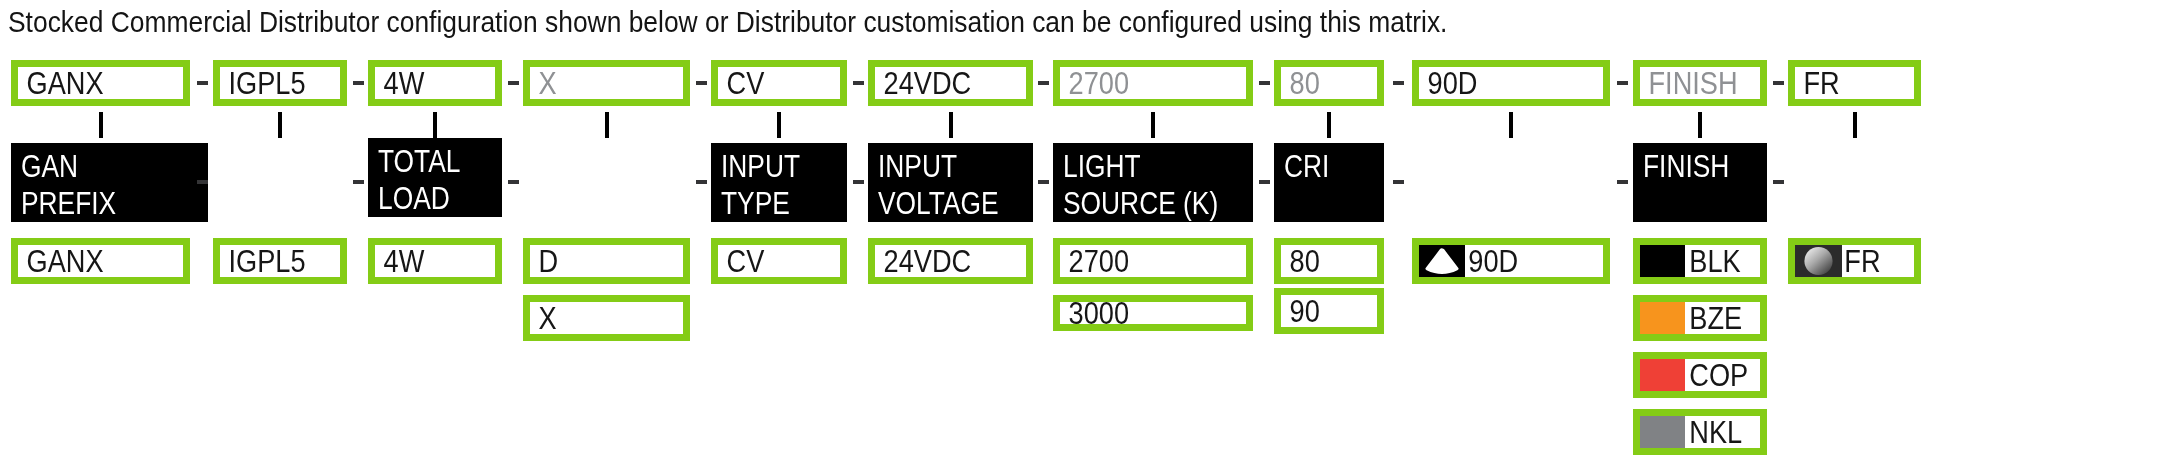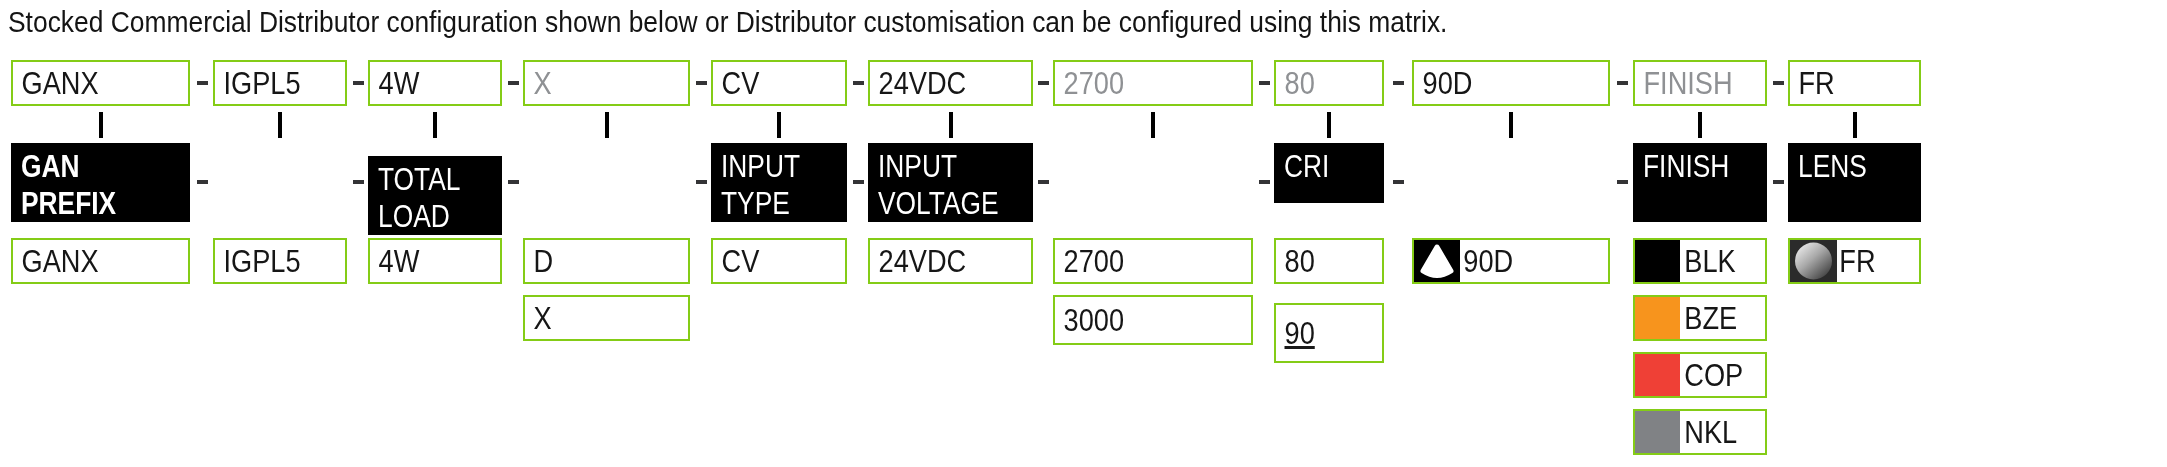--- a/index.html
+++ b/index.html
@@ -1,20 +1,20 @@
 <!DOCTYPE html>
 <html><head>
 <meta charset="utf-8">
 <style>
   html,body{margin:0;padding:0;background:#fff;}
   #stage{position:relative;width:2167px;height:467px;background:#fff;overflow:hidden;
          font-family:"Liberation Sans",sans-serif;color:#1a1a1a;}
   .title{position:absolute;left:8px;top:5px;font-size:30px;white-space:nowrap;
          display:inline-block;transform:scaleX(.88);transform-origin:0 0;color:#141414;}
-  .box{position:absolute;background:#fff;border:2px solid #84cc16;box-sizing:border-box;
+  .box{position:absolute;background:#fff;border:7px solid #84cc16;box-sizing:border-box;
        display:flex;align-items:center;}
   .lbl{display:inline-block;transform:scaleX(.85);transform-origin:0 50%;font-size:32px;
        white-space:nowrap;padding-left:10px;color:#161616;}
   .lbl.pad-icon{padding-left:58px;}
   .muted{color:#8f9194;}
   .hdr{position:absolute;background:#000;box-sizing:border-box;color:#fff;}
   .hlbl{display:inline-block;transform:scaleX(.85);transform-origin:0 0;font-size:31px;
         line-height:37px;white-space:pre-line;margin:5px 0 0 10px;color:#fff;}
   .conn{position:absolute;width:4px;background:#000;}
   .dash{position:absolute;height:4px;background:#343436;}
@@ -24,37 +24,37 @@
 </style>
 </head>
 <body>
 
 <div id="stage">
   <div class="title">Stocked Commercial Distributor configuration shown below or Distributor customisation can be configured using this matrix.</div>
 <div class="box" style="left: 11px; top: 60px; width: 179px; height: 46px;">
       <span class="lbl">GANX</span>
     </div>
     <div class="conn" style="left: 99px; top: 112px; height: 26px;"></div>
-    <div class="hdr" style="left: 11px; top: 143px; width: 179px; height: 79px; font-weight: bold;"><span class="hlbl">GAN
+    <div class="hdr" style="left: 11px; top: 143px; width: 197px; height: 79px;"><span class="hlbl">GAN
 PREFIX</span></div>
     <div class="box" style="left: 11px; top: 238px; width: 179px; height: 46px;">
       <span class="lbl">GANX</span>
     </div>
     <div class="box" style="left: 213px; top: 60px; width: 134px; height: 46px;">
       <span class="lbl">IGPL5</span>
     </div>
     <div class="conn" style="left: 278px; top: 112px; height: 26px;"></div>
     <div class="box" style="left: 213px; top: 238px; width: 134px; height: 46px;">
       <span class="lbl">IGPL5</span>
     </div>
     <div class="box" style="left: 368px; top: 60px; width: 134px; height: 46px;">
       <span class="lbl">4W</span>
     </div>
     <div class="conn" style="left: 433px; top: 112px; height: 26px;"></div>
-    <div class="hdr" style="left: 368px; top: 156px; width: 134px; height: 79px;"><span class="hlbl">TOTAL
+    <div class="hdr" style="left: 368px; top: 138px; width: 134px; height: 79px;"><span class="hlbl">TOTAL
 LOAD</span></div>
     <div class="box" style="left: 368px; top: 238px; width: 134px; height: 46px;">
       <span class="lbl">4W</span>
     </div>
     <div class="box" style="left: 523px; top: 60px; width: 167px; height: 46px;">
       <span class="lbl muted">X</span>
     </div>
     <div class="conn" style="left: 605px; top: 112px; height: 26px;"></div>
     <div class="box" style="left: 523px; top: 238px; width: 167px; height: 46px;">
       <span class="lbl">D</span>
@@ -77,35 +77,37 @@
     <div class="conn" style="left: 949px; top: 112px; height: 26px;"></div>
     <div class="hdr" style="left: 868px; top: 143px; width: 165px; height: 79px;"><span class="hlbl">INPUT
 VOLTAGE</span></div>
     <div class="box" style="left: 868px; top: 238px; width: 165px; height: 46px;">
       <span class="lbl">24VDC</span>
     </div>
     <div class="box" style="left: 1053px; top: 60px; width: 200px; height: 46px;">
       <span class="lbl muted">2700</span>
     </div>
     <div class="conn" style="left: 1151px; top: 112px; height: 26px;"></div>
+    <div class="hdr" style="left: 1053px; top: 143px; width: 200px; height: 79px;"><span class="hlbl">LIGHT
+SOURCE (K)</span></div>
     <div class="box" style="left: 1053px; top: 238px; width: 200px; height: 46px;">
       <span class="lbl">2700</span>
     </div>
-    <div class="box" style="left: 1053px; top: 295px; width: 200px; height: 50px;">
+    <div class="box" style="left: 1053px; top: 295px; width: 200px; height: 36px;">
       <span class="lbl">3000</span>
     </div>
     <div class="box" style="left: 1274px; top: 60px; width: 110px; height: 46px;">
       <span class="lbl muted">80</span>
     </div>
     <div class="conn" style="left: 1327px; top: 112px; height: 26px;"></div>
-    <div class="hdr" style="left: 1274px; top: 143px; width: 110px; height: 60px;"><span class="hlbl">CRI</span></div>
+    <div class="hdr" style="left: 1274px; top: 143px; width: 110px; height: 79px;"><span class="hlbl">CRI</span></div>
     <div class="box" style="left: 1274px; top: 238px; width: 110px; height: 46px;">
       <span class="lbl">80</span>
     </div>
-    <div class="box" style="left: 1274px; top: 303px; width: 110px; height: 60px; text-decoration: underline;">
+    <div class="box" style="left: 1274px; top: 288px; width: 110px; height: 46px;">
       <span class="lbl">90</span>
     </div>
     <div class="box" style="left: 1412px; top: 60px; width: 198px; height: 46px;">
       <span class="lbl">90D</span>
     </div>
     <div class="conn" style="left: 1509px; top: 112px; height: 26px;"></div>
     <div class="box" style="left: 1412px; top: 238px; width: 198px; height: 46px;">
       <div class="sq" style="width: 46px; background: rgb(0, 0, 0);">
         <svg viewBox="0 0 46 42" preserveAspectRatio="none">
           <path d="M23 7 L37 31 Q23 40 9 31 Z" fill="#ffffff" stroke="#ffffff" stroke-width="5" stroke-linejoin="round"></path>
@@ -131,21 +133,20 @@
       <span class="lbl pad-icon">NKL</span>
     </div>
     <div class="box" style="left: 1633px; top: 352px; width: 134px; height: 46px;">
       <div class="sq" style="width: 45px; background: rgb(239, 64, 54);"></div>
       <span class="lbl pad-icon">COP</span>
     </div>
     <div class="box" style="left: 1788px; top: 60px; width: 133px; height: 46px;">
       <span class="lbl">FR</span>
     </div>
     <div class="conn" style="left: 1853px; top: 112px; height: 26px;"></div>
-    <div class="hdr" style="left: 1788px; top: 143px; width: 133px; height: 79px;"><span class="hlbl">LENS</span></div>
     <div class="box" style="left: 1788px; top: 238px; width: 133px; height: 46px;">
       <div class="sq" style="width: 47px; background: rgb(43, 43, 43);">
         <svg viewBox="0 0 47 42">
           <defs>
             <linearGradient id="gl" x1="0%" y1="0%" x2="85%" y2="95%">
               <stop offset="0%" stop-color="#fbfbfb"></stop>
               <stop offset="50%" stop-color="#a9a9a9"></stop>
               <stop offset="100%" stop-color="#3f3f3f"></stop>
             </linearGradient>
           </defs>

